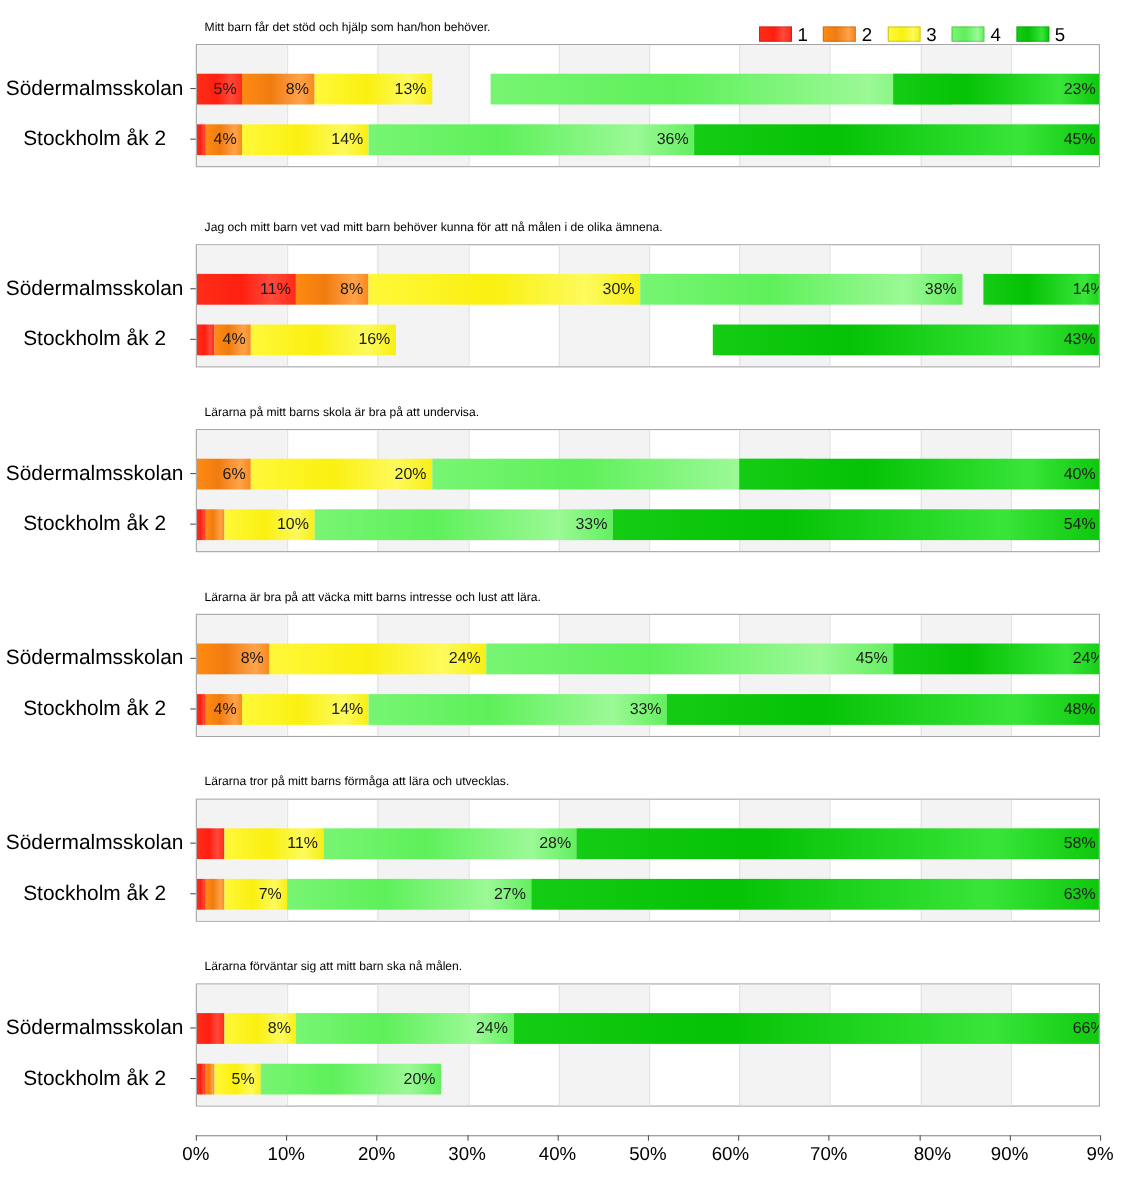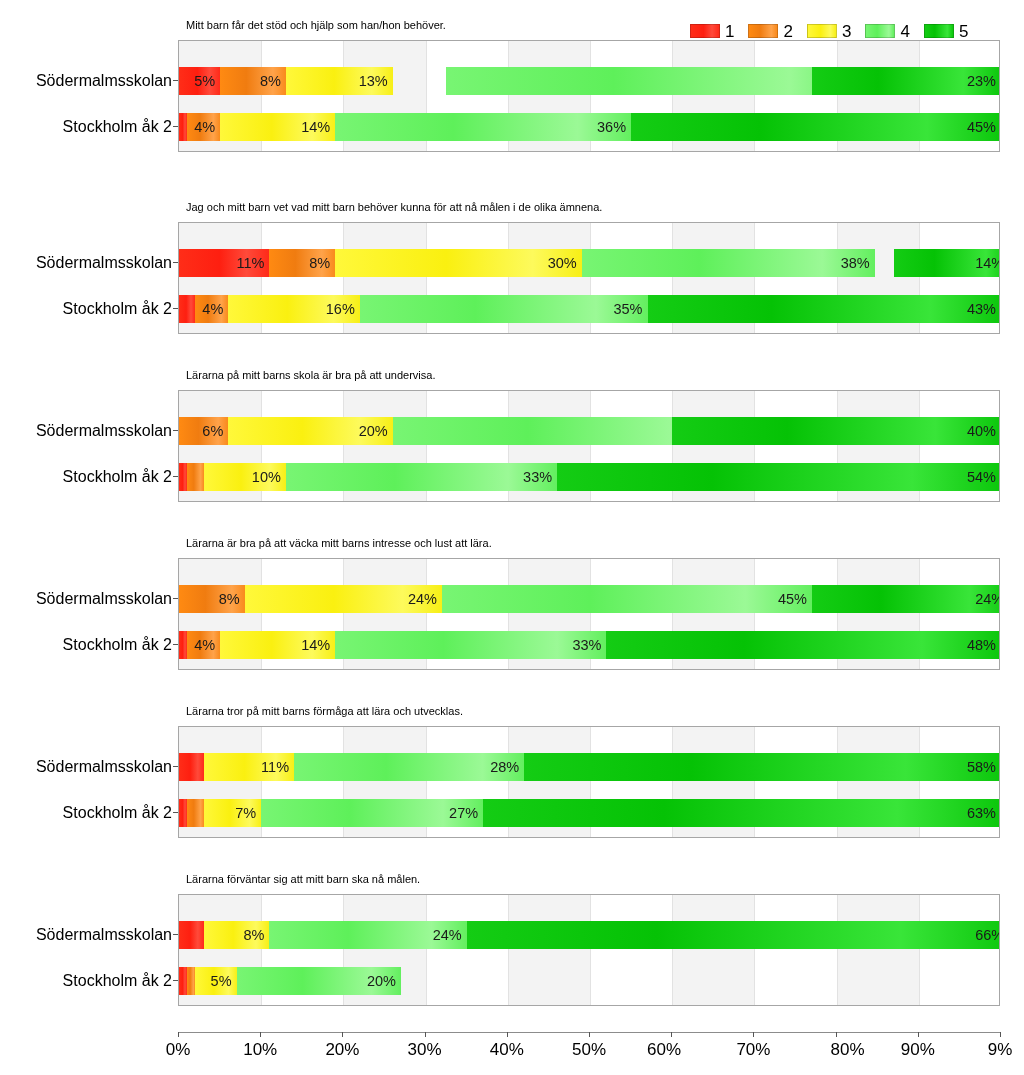--- a/index.html
+++ b/index.html
@@ -114,22 +114,22 @@
   }
   .c1 { background: linear-gradient(to right, #ff2d18 0%, #fe1f10 45%, #ff4a3a 75%, #ff2a19 100%); }
   .c2 { background: linear-gradient(to right, #ff8a12 0%, #f07c10 40%, #ffa34a 80%, #f98a1c 100%); }
   .c3 { background: linear-gradient(to right, #fff83a 0%, #faf010 45%, #fdfa5c 80%, #f7ef16 100%); }
   .c4 { background: linear-gradient(to right, #78f573 0%, #5ef05a 40%, #9bf996 82%, #63ef5f 100%); }
   .c5 { background: linear-gradient(to right, #14cc14 0%, #05c205 35%, #39e539 80%, #0cc70c 100%); }
   .ylabel-wrap {
     position: absolute;
     left: 0;
     width: 172px;
-    text-align: right;
-    font-size: 16px;
+    text-align: center;
+    font-size: 19px;
     line-height: 17px;
     white-space: nowrap;
   }
   .ytick {
     position: absolute;
     left: 173px;
     width: 5px;
     height: 1px;
     background: #555555;
   }
@@ -292,23 +292,20 @@
           </div>
           <div class="bar-row" style="top: 72px; width: 822px;">
             <div class="seg c1" style="left: 0px; width: 16.44px;">
               <span class="seg-label"></span>
             </div>
             <div class="seg c2" style="left: 16.44px; width: 32.88px;">
               <span class="seg-label">4%</span>
             </div>
             <div class="seg c3" style="left: 49.32px; width: 131.52px;">
               <span class="seg-label">16%</span>
-            </div>
-            <div class="seg c4" style="left: 180.84px; width: 287.7px;">
-              <span class="seg-label">35%</span>
             </div>
             <div class="seg c5" style="left: 468.54px; width: 353.46px;">
               <span class="seg-label">43%</span>
             </div>
           </div>
         </div>
         <div class="ylabel-wrap" style="top: 56px;">Södermalmsskolan</div>
         <div class="ytick" style="top: 64px;"></div>
         <div class="ylabel-wrap" style="top: 102px;">Stockholm åk 2</div>
         <div class="ytick" style="top: 110px;"></div>

